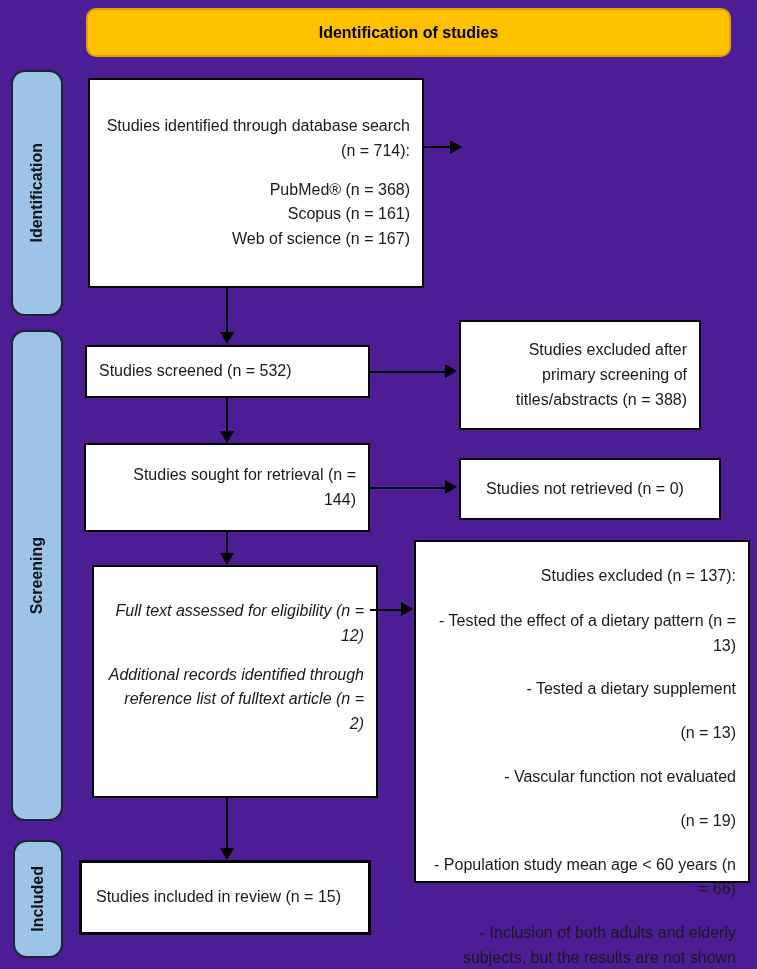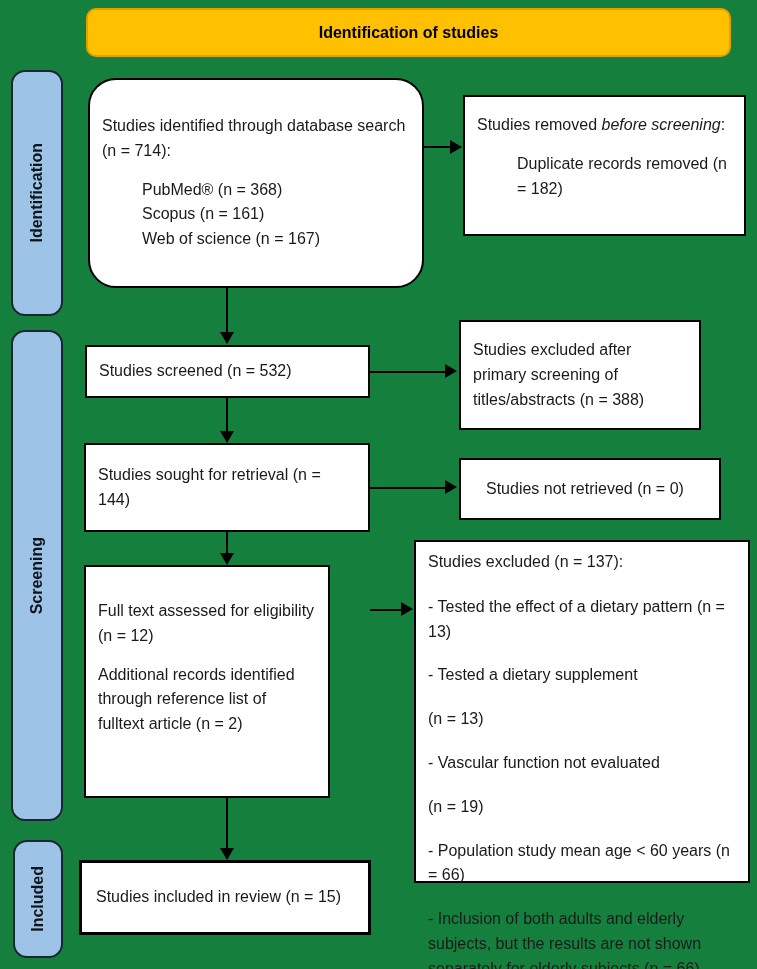--- a/index.html
+++ b/index.html
@@ -1,23 +1,24 @@
 <!DOCTYPE html>
 <html><head>
 <meta charset="utf-8">
 <style>
   html, body { margin: 0; padding: 0; background: #ffffff; }
   .canvas {
     position: relative;
     width: 757px;
     height: 969px;
-    background: #15803d;
+    background: #4c1d95;
     font-family: "Liberation Sans", sans-serif;
     color: #1a1a1a;
     overflow: hidden;
+    text-align: right;
   }
 
   
   .banner {
     position: absolute;
     left: 86px; top: 8px;
     width: 645px; height: 49px;
     background: var(--banner-bg, #FFC000);
     border: 2px solid var(--banner-border, #DFA100);
     border-radius: 10px;
@@ -46,28 +47,28 @@
   .stage-included       { left: 13px; top: 840px; width: 50px; height: 118px; }
 
   
   .box {
     position: absolute;
     background: #ffffff;
     border: 2px solid #000000;
     box-sizing: border-box;
     font-size: 16px; line-height: 1.55;
   }
-  .box-identified   { left: 88px;  top: 78px;  width: 336px; height: 210px; padding: 34px 12px 0 12px; border-radius: 28px; }
+  .box-identified   { left: 88px;  top: 78px;  width: 336px; height: 210px; padding: 34px 12px 0 12px; }
   .box-removed      { left: 463px; top: 95px;  width: 283px; height: 141px; padding: 16px 12px 0 12px; }
   .box-screened     { left: 85px;  top: 345px; width: 285px; height: 53px;  display: flex; align-items: center; padding: 16px 12px; }
   .box-excl-primary { left: 459px; top: 320px; width: 242px; height: 110px; padding: 16px 12px 0 12px; }
   .box-sought       { left: 84px;  top: 443px; width: 286px; height: 89px;  display: flex; flex-direction: column; justify-content: center; padding: 0 12px; }
   .box-notretrieved { left: 459px; top: 458px; width: 262px; height: 62px;  display: flex; align-items: center; padding: 0 25px; }
-  .box-fulltext     { left: 84px;  top: 565px; width: 246px; height: 233px; padding: 32px 12px 0 12px; }
-  .box-excluded     { left: 414px; top: 540px; width: 336px; height: 343px; padding: 8px 12px 0 12px; }
+  .box-fulltext     { left: 92px;  top: 565px; width: 286px; height: 233px; padding: 32px 12px 0 12px; font-style: italic; }
+  .box-excluded     { left: 414px; top: 540px; width: 336px; height: 343px; padding: 22px 12px 0 12px; }
   .box-included     { left: 79px;  top: 860px; width: 292px; height: 75px;  border-width: 3px; display: flex; align-items: center; padding: 0 14px; }
 
   .indent { padding-left: 40px; margin-top: 14px; }
   .para { margin: 0 0 10px 0; }
   .reason { margin-top: 19px; }
   .excl-title { margin: 0; }
   em { font-style: italic; }
 
   
   .hline { position: absolute; height: 2px; background: #000; }
@@ -123,26 +124,20 @@
 
   <div class="box box-identified">
     <div class="para">Studies identified through database search (n = 714):</div>
     <div class="indent">
       <div>PubMed® (n = 368)</div>
       <div>Scopus (n = 161)</div>
       <div>Web of science (n = 167)</div>
     </div>
   </div>
 
-  <div class="box box-removed">
-    <div class="para">
-      <span>Studies removed </span><em>before screening</em><span>:</span>
-    </div>
-    <div class="indent">Duplicate records removed (n = 182)</div>
-  </div>
 
   <div class="box box-screened">
     <span>Studies screened (n = 532)</span>
   </div>
 
   <div class="box box-excl-primary">
     <span>Studies excluded after primary screening of titles/abstracts (n = 388)</span>
   </div>
 
   <div class="box box-sought">

